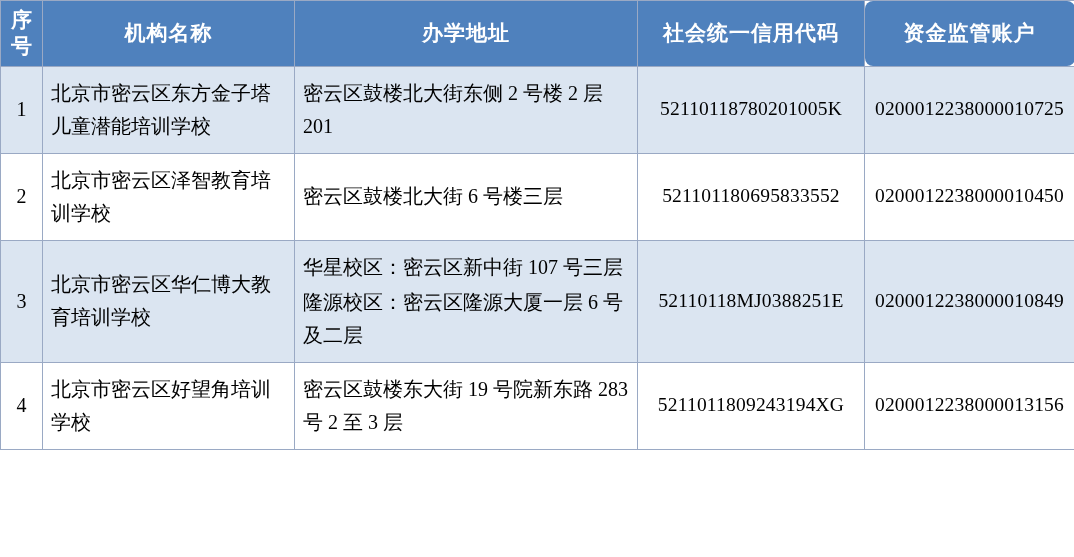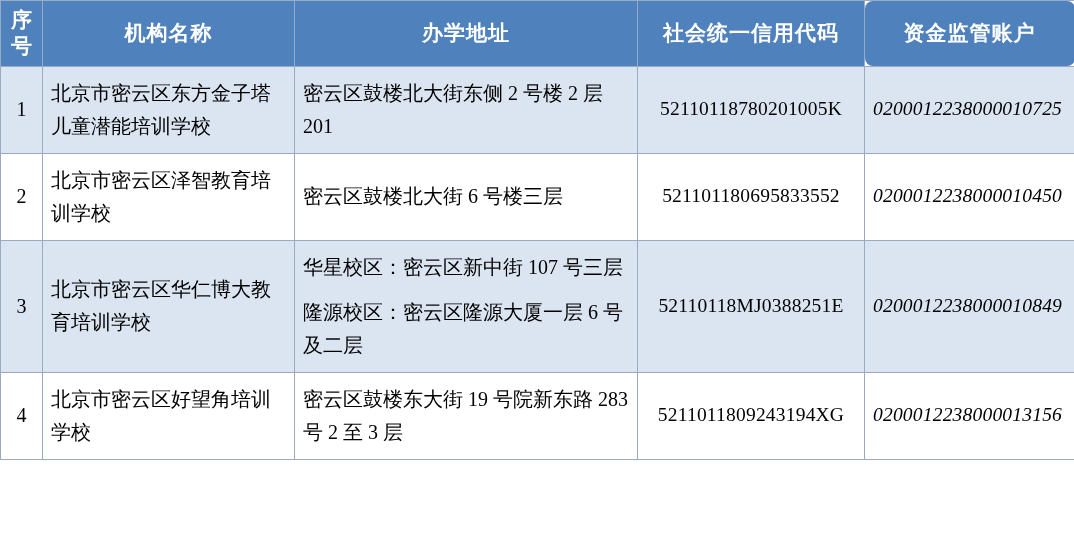--- a/index.html
+++ b/index.html
@@ -65,30 +65,29 @@
   }
   td.c-addr {
     text-align: left;
   }
   td.c-code {
     text-align: center;
     font-size: 19.5px;
     letter-spacing: 0.2px;
   }
   td.c-acct {
-    text-align: left;
+    text-align: center;
     font-size: 19.5px;
     letter-spacing: 0.2px;
-    font-style: italic;
   }
   .addr-line {
     display: block;
   }
   .addr-line + .addr-line {
-    margin-top: 12px;
+    margin-top: 2px;
   }
   .col-w-idx { width: 42px; }
   .col-w-name { width: 252px; margin-top: 44px; }
   .col-w-addr { width: 343px; }
   .col-w-code { width: 227px; }
   .col-w-acct { width: 210px; border-radius: 8px; }
 </style>
 </head>
 <body>
 

